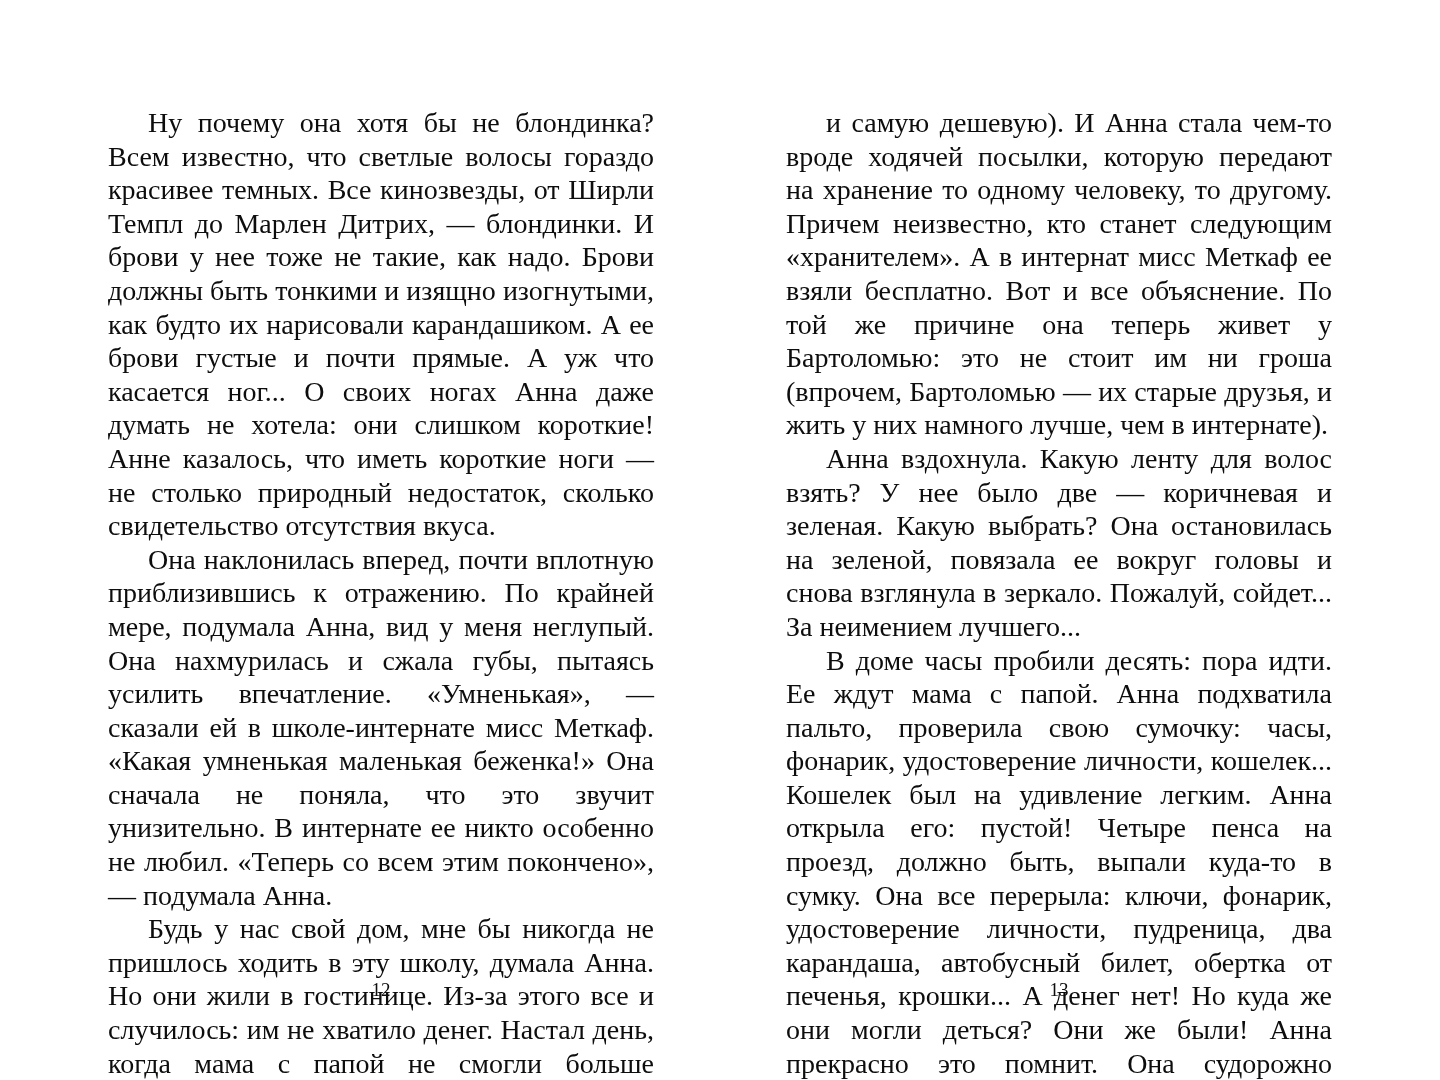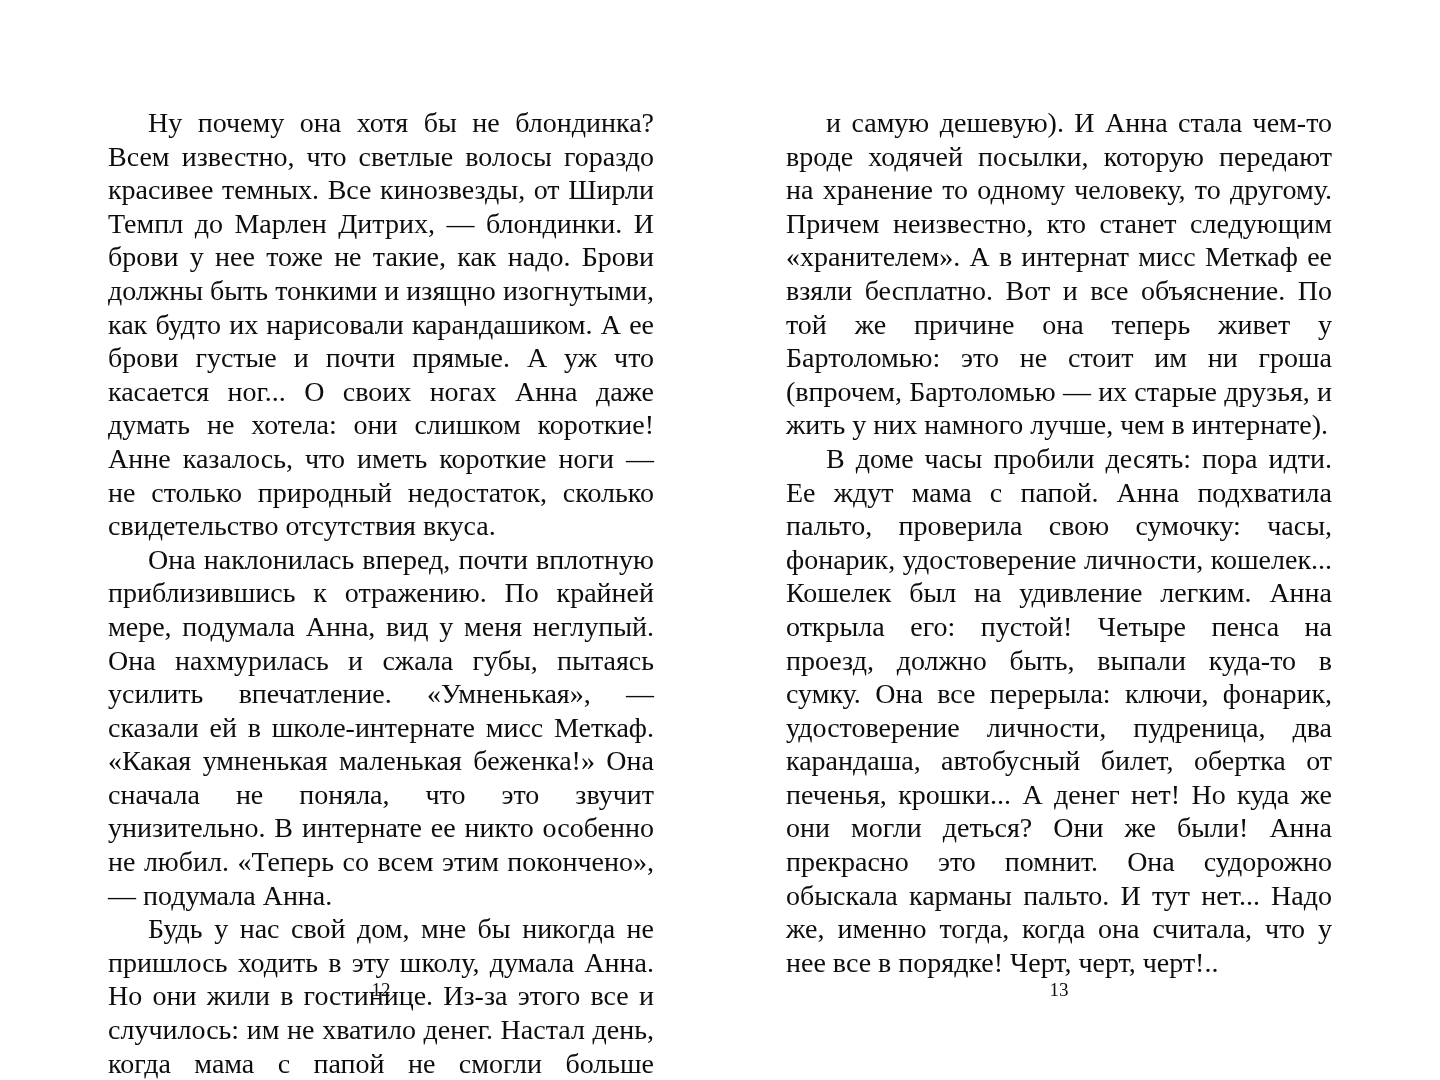--- a/index.html
+++ b/index.html
@@ -79,19 +79,20 @@
         <p class="para">Будь у нас свой дом, мне бы никогда не пришлось ходить в эту школу, думала Анна. Но они жили в гостинице. Из-за этого все и случилось: им не хватило денег. Настал день, когда мама с папой не смогли больше оплачивать ей гостиничную комнату (пусть</p>
       </div>
       <div class="page-number">12</div>
     </div>
   </div>
 
   <div class="page page-right">
     <div class="page-inner">
       <div class="page-body">
         <p class="para">и самую дешевую). И Анна стала чем-то вроде ходячей посылки, которую передают на хранение то одному человеку, то другому. Причем неизвестно, кто станет следующим «хранителем». А в интернат мисс Меткаф ее взяли бесплатно. Вот и все объяснение. По той же причине она теперь живет у Бартоломью: это не стоит им ни гроша (впрочем, Бартоломью — их старые друзья, и жить у них намного лучше, чем в интернате).</p>
+        <p class="para">Анна вздохнула. Какую ленту для волос взять? У нее было две — коричневая и зеленая. Какую выбрать? Она остановилась на зеленой, повязала ее вокруг головы и снова взглянула в зеркало. Пожалуй, сойдет... За неимением лучшего...</p>
         <p class="para">В доме часы пробили десять: пора идти. Ее ждут мама с папой. Анна подхватила пальто, проверила свою сумочку: часы, фонарик, удостоверение личности, кошелек... Кошелек был на удивление легким. Анна открыла его: пустой! Четыре пенса на проезд, должно быть, выпали куда-то в сумку. Она все перерыла: ключи, фонарик, удостоверение личности, пудреница, два карандаша, автобусный билет, обертка от печенья, крошки... А денег нет! Но куда же они могли деться? Они же были! Анна прекрасно это помнит. Она судорожно обыскала карманы пальто. И тут нет... Надо же, именно тогда, когда она считала, что у нее все в порядке! Черт, черт, черт!..</p>
       </div>
       <div class="page-number">13</div>
     </div>
   </div>
 
 </div>
 
 </body></html>

